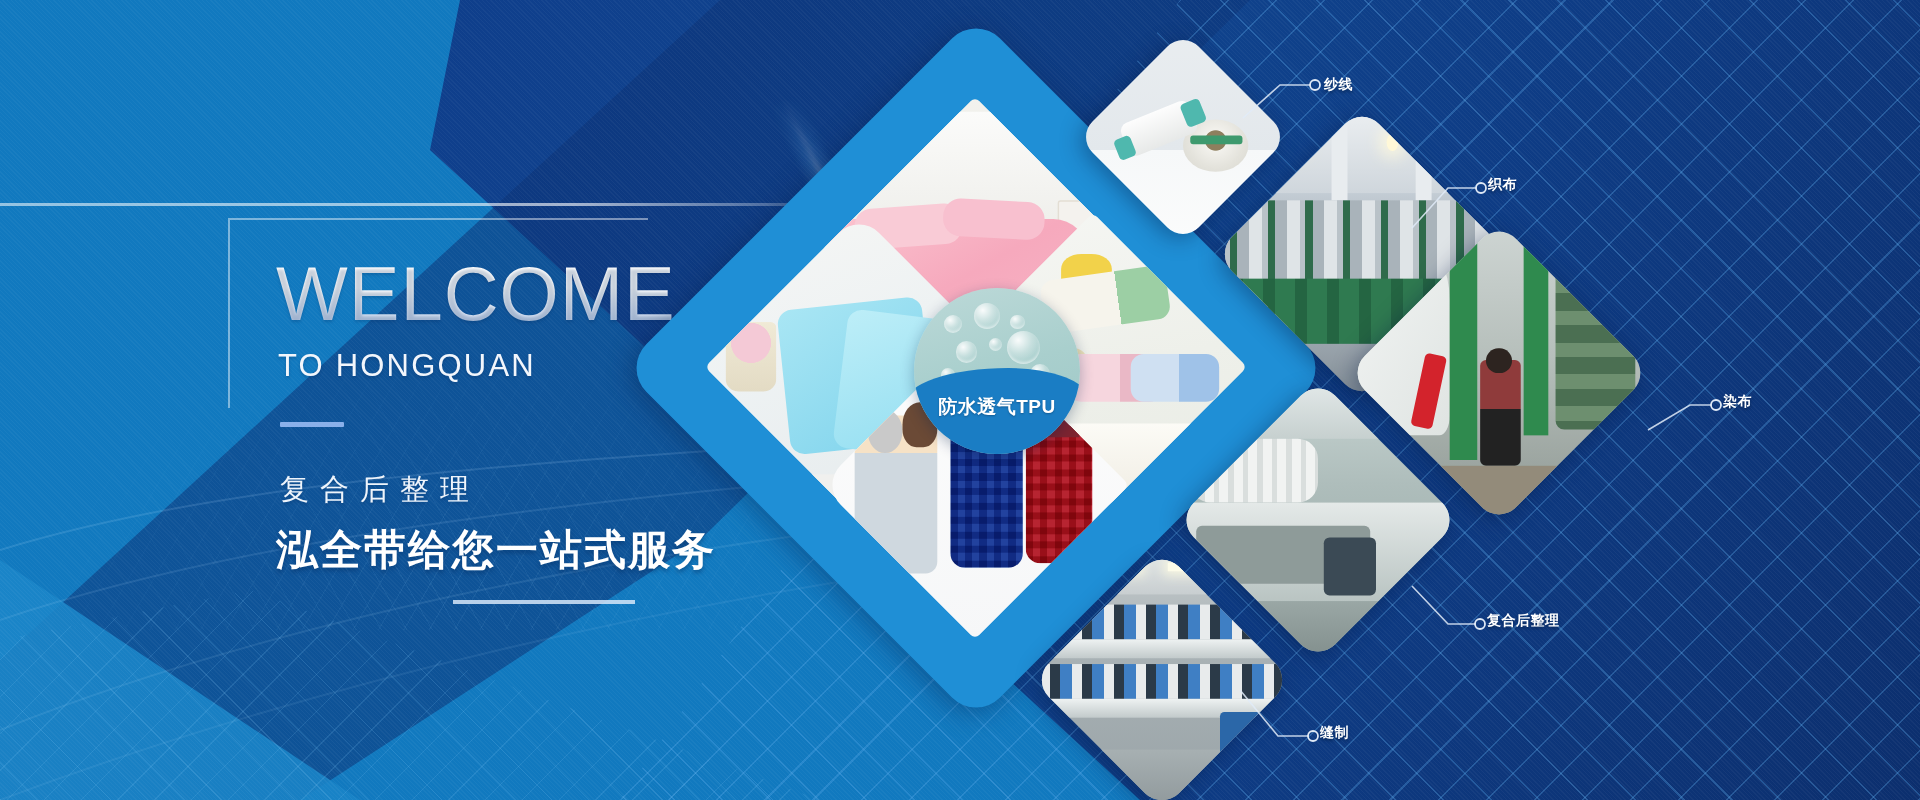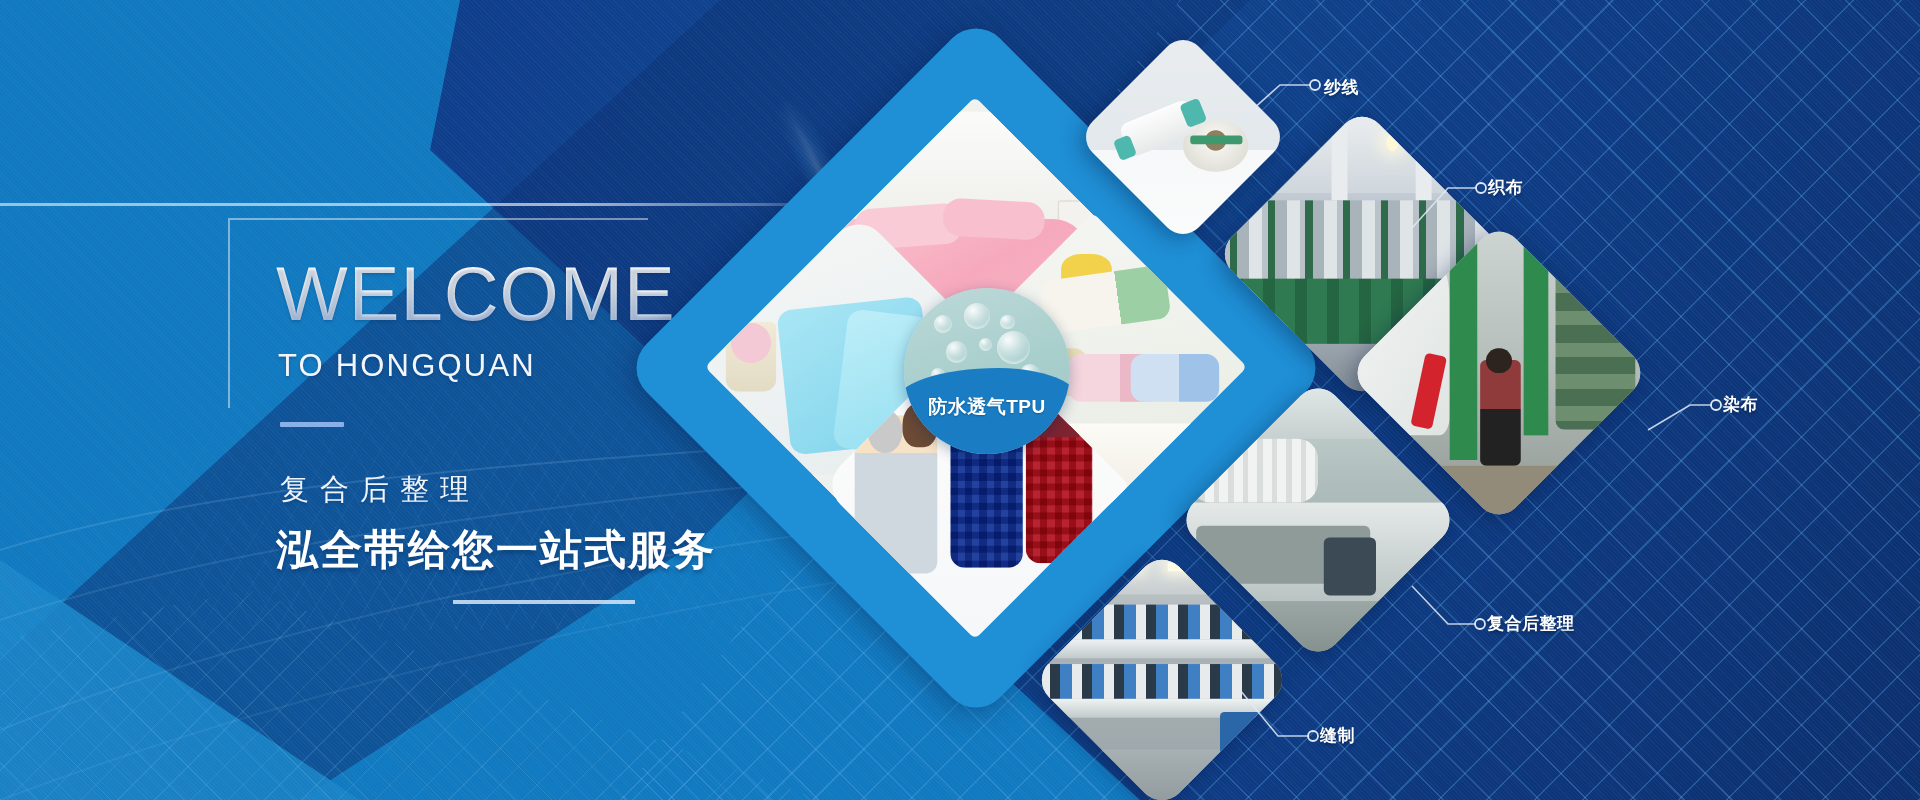--- a/index.html
+++ b/index.html
@@ -196,21 +196,21 @@
   .bib-person{position:absolute;left:12%;top:28%;width:26%;height:50%;background:linear-gradient(180deg,#f6e2c6 0 24%, #cfd8df 24% 100%);border-radius:8px;}
   .bib-head{position:absolute;left:16%;top:26%;width:11%;height:14%;background:#c9c9c9;border-radius:50%;}
   .bib-head2{position:absolute;left:27%;top:24%;width:11%;height:14%;background:#6b4a36;border-radius:50% 50% 40% 40%;}
   .bib-blue{position:absolute;left:42%;top:30%;width:23%;height:46%;background:repeating-linear-gradient(0deg,#2e54a6 0 5px,#5d82c9 5px 10px),repeating-linear-gradient(90deg,#2e54a6 0 5px,#5d82c9 5px 10px);background-blend-mode:multiply;border-radius:6px 6px 10px 10px;}
   .bib-red{position:absolute;left:66%;top:31%;width:21%;height:44%;background:repeating-linear-gradient(0deg,#b5283a 0 5px,#d86070 5px 10px),repeating-linear-gradient(90deg,#b5283a 0 5px,#d86070 5px 10px);background-blend-mode:multiply;border-radius:6px 6px 10px 10px;}
   .bib-neck{position:absolute;left:46%;top:26%;width:15%;height:8%;background:#2b3f6b;border-radius:50% 50% 0 0;}
   .bib-neck2{position:absolute;left:69%;top:27%;width:14%;height:8%;background:#7d2430;border-radius:50% 50% 0 0;}
 
   
   .badge{
-    position:absolute;left:178px;top:170px;width:166px;height:166px;border-radius:50%;
+    position:absolute;left:188px;top:170px;width:166px;height:166px;border-radius:50%;
     overflow:hidden;box-shadow:0 4px 14px rgba(0,30,70,.3);
   }
   .badge-top{position:absolute;inset:0;background:linear-gradient(165deg,#bcd9d8 0%,#a9cfcd 48%,#9dc7c6 100%);}
   .drop{position:absolute;border-radius:50%;background:radial-gradient(circle at 34% 28%, rgba(255,255,255,.92) 0%, rgba(255,255,255,.32) 42%, rgba(190,220,220,.18) 70%, rgba(150,195,195,.25) 100%);box-shadow:inset 0 -2px 3px rgba(255,255,255,.55);}
   .d1{left:18%;top:16%;width:11%;height:11%;}
   .d2{left:36%;top:9%;width:16%;height:16%;}
   .d3{left:58%;top:16%;width:9%;height:9%;}
   .d4{left:25%;top:32%;width:13%;height:13%;}
   .d5{left:45%;top:30%;width:8%;height:8%;}
   .d6{left:56%;top:26%;width:20%;height:20%;}
@@ -275,21 +275,21 @@
   .sew-row{position:absolute;left:0;width:100%;height:13%;background:repeating-linear-gradient(90deg,#3f7fc4 0 8px,#e8ebec 8px 15px,#2b3a48 15px 22px);}
   .sew-bench{position:absolute;left:0;width:100%;height:7%;background:linear-gradient(180deg,#eef2f2,#c2cacb);}
   .sew-floor{position:absolute;left:0;bottom:0;width:100%;height:24%;background:linear-gradient(180deg,#a7b0b2,#8d9699);}
   .sew-bin{position:absolute;right:12%;bottom:22%;width:16%;height:16%;background:#2b67a8;border-radius:3px;}
 
   
   .connector{position:absolute;pointer-events:none;}
   .conn-line{stroke:rgba(225,235,248,.85);stroke-width:1.6;fill:none;}
   .conn-dot{fill:none;stroke:rgba(235,242,252,.95);stroke-width:1.8;}
   .lbl{
-    position:absolute;color:#ffffff;font-size:17px;font-weight:700;letter-spacing:.5px;
+    position:absolute;color:#ffffff;font-size:14px;font-weight:700;letter-spacing:.5px;
     text-shadow:0 2px 3px rgba(0,25,60,.55);white-space:nowrap;
   }
   .lbl-yarn{left:1324px;top:76px;}
   .lbl-weave{left:1488px;top:176px;}
   .lbl-dye{left:1723px;top:393px;}
   .lbl-fin{left:1487px;top:612px;}
   .lbl-sew{left:1320px;top:724px;}
 </style>
 </head>
 <body>

